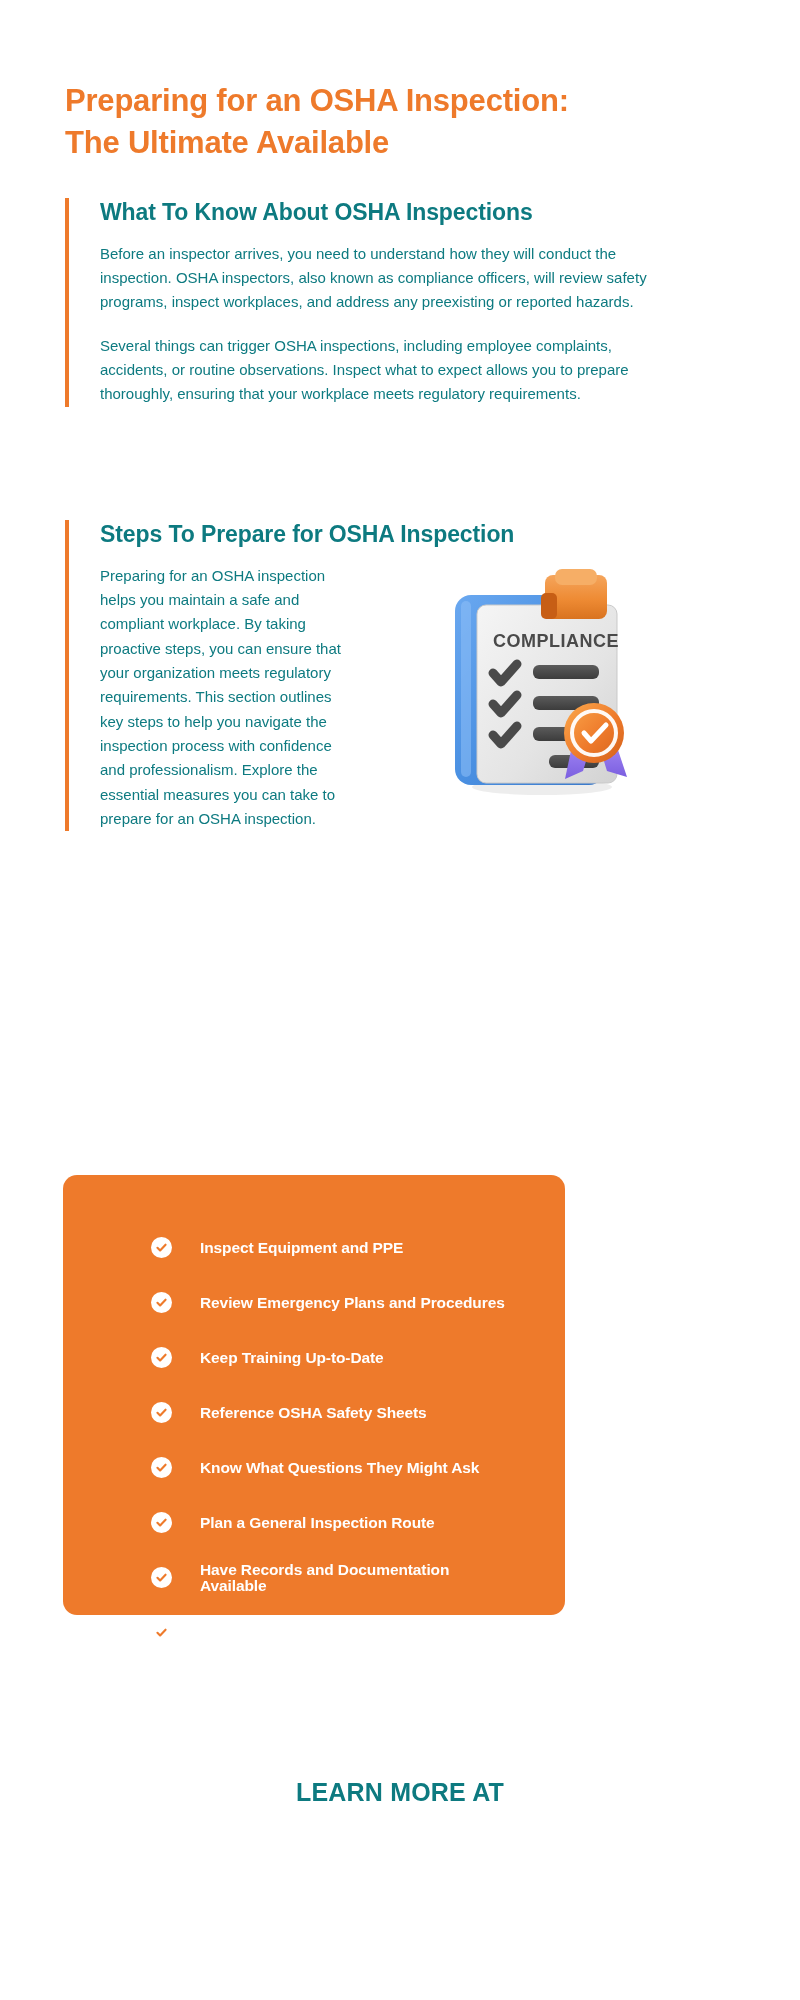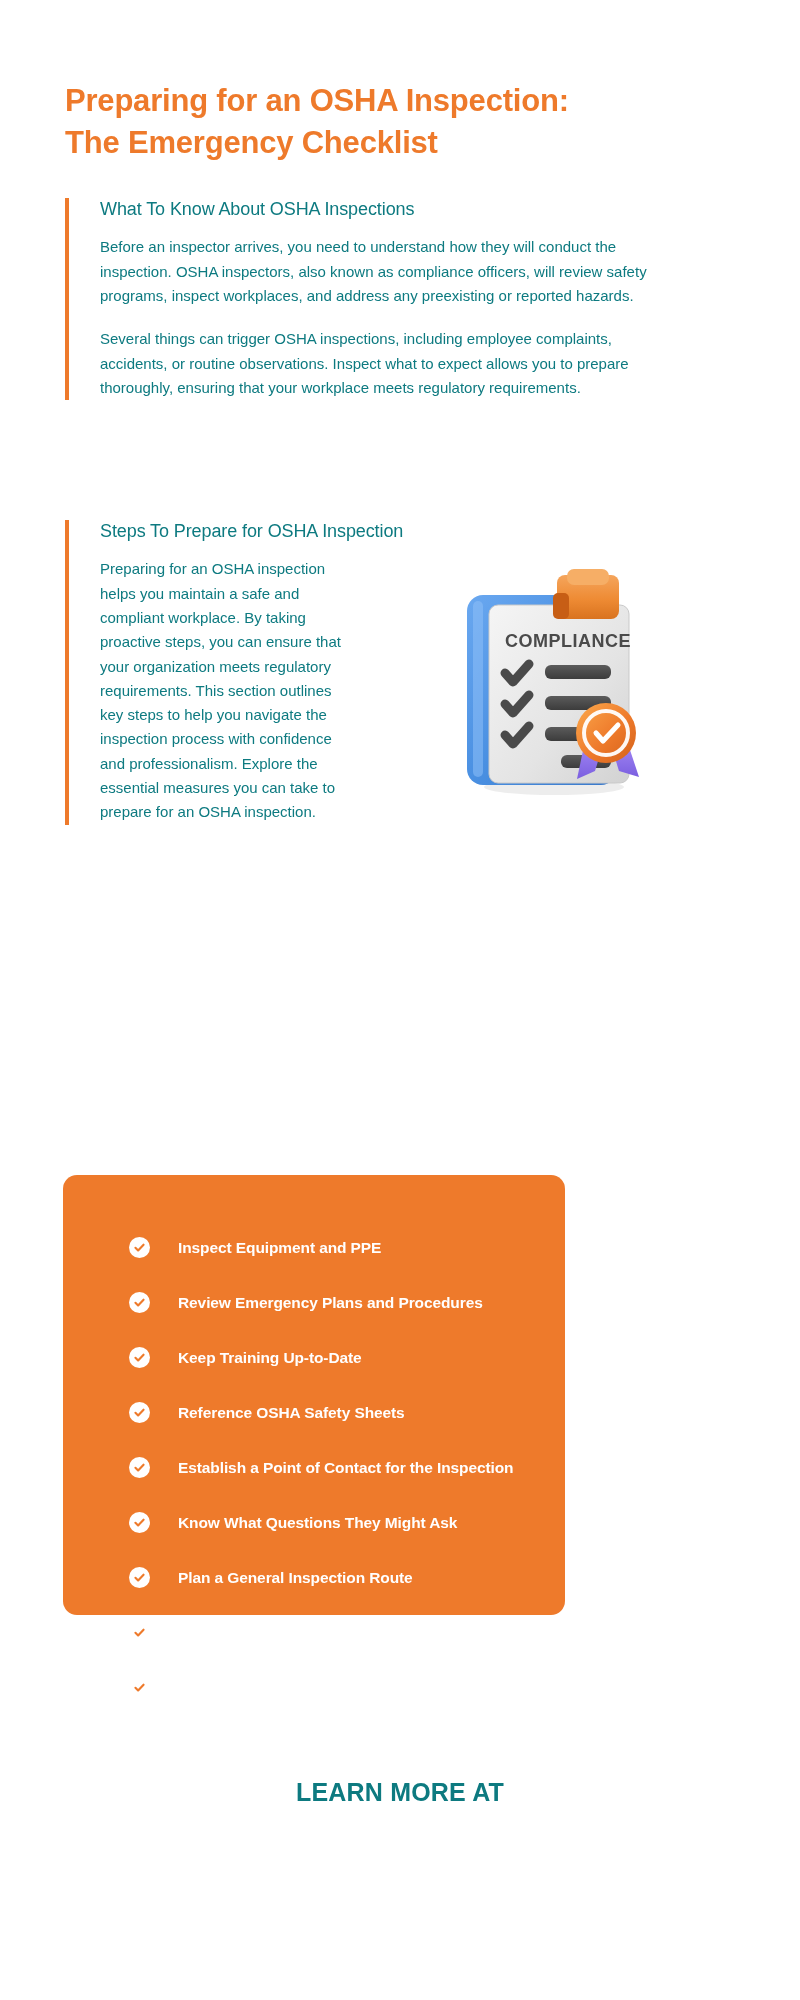--- a/index.html
+++ b/index.html
@@ -44,58 +44,58 @@
     position: absolute;
     left: 65px;
     width: 600px;
     padding-left: 31px;
     border-left: 4px solid #EE7A2B;
   }
   #section-know { top: 198px; }
   #section-steps { top: 520px; }
 
   .section-heading {
-    font-size: 18px;
-    font-weight: normal;
+    font-size: 23px;
+    font-weight: bold;
     color: #0D7A80;
     line-height: 1.3;
     margin-bottom: 14px;
     letter-spacing: -0.1px;
   }
 
   .section-body {
     font-size: 15px;
     color: #0D7A80;
     line-height: 1.62;
   }
   .section-body p { margin-bottom: 19px; }
   .section-body p:last-child { margin-bottom: 0; }
 
   .narrow-body { width: 245px; }
 
   
   .illustration {
     position: absolute;
-    left: 380px;
+    left: 368px;
     top: 45px;
     width: 215px;
     height: 235px;
   }
   .illustration svg { display: block; width: 100%; height: 100%; }
 
   
   .checklist-panel {
     position: absolute;
     left: 63px;
     top: 1175px;
     width: 502px;
     height: 440px;
     background: #EE7A2B;
     border-radius: 14px;
-    padding: 52px 26px;
+    padding: 52px 48px;
   }
   .check-item {
     display: flex;
     align-items: center;
     height: 41px;
     margin-bottom: 14px;
   }
   .check-item:last-child { margin-bottom: 0; }
 
   .check-icon {
@@ -138,21 +138,21 @@
   }
 </style>
 </head>
 <body>
 
 <div class="page">
 
   <div class="title-wrap">
     <h1 class="title">
       <span class="title-line">Preparing for an OSHA Inspection:</span>
-      <span class="title-line">The Emergency Checklist</span>
+      <span class="title-line">The Ultimate Available</span>
     </h1>
   </div>
 
   <div class="section" id="section-know">
     <h2 class="section-heading">What To Know About OSHA Inspections</h2>
     <div class="section-body">
       <p>Before an inspector arrives, you need to understand how they will conduct the inspection. OSHA inspectors, also known as compliance officers, will review safety programs, inspect workplaces, and address any preexisting or reported hazards.</p>
       <p>Several things can trigger OSHA inspections, including employee complaints, accidents, or routine observations. Inspect what to expect allows you to prepare thoroughly, ensuring that your workplace meets regulatory requirements.</p>
     </div>
   </div>
@@ -262,28 +262,20 @@
           </svg>
       </span>
       <span class="check-label">Reference OSHA Safety Sheets</span>
     </div>
     <div class="check-item">
       <span class="check-icon">
         <svg viewBox="0 0 16 16" xmlns="http://www.w3.org/2000/svg">
             <path d="M3 8.4 L6.3 11.6 L13 4.6" stroke="#EE7A2B" stroke-width="2.6" fill="none" stroke-linecap="round" stroke-linejoin="round"></path>
           </svg>
       </span>
-      <span class="check-label">Establish a Point of Contact for the Inspection</span>
-    </div>
-    <div class="check-item">
-      <span class="check-icon">
-        <svg viewBox="0 0 16 16" xmlns="http://www.w3.org/2000/svg">
-            <path d="M3 8.4 L6.3 11.6 L13 4.6" stroke="#EE7A2B" stroke-width="2.6" fill="none" stroke-linecap="round" stroke-linejoin="round"></path>
-          </svg>
-      </span>
       <span class="check-label">Know What Questions They Might Ask</span>
     </div>
     <div class="check-item">
       <span class="check-icon">
         <svg viewBox="0 0 16 16" xmlns="http://www.w3.org/2000/svg">
             <path d="M3 8.4 L6.3 11.6 L13 4.6" stroke="#EE7A2B" stroke-width="2.6" fill="none" stroke-linecap="round" stroke-linejoin="round"></path>
           </svg>
       </span>
       <span class="check-label">Plan a General Inspection Route</span>
     </div>

